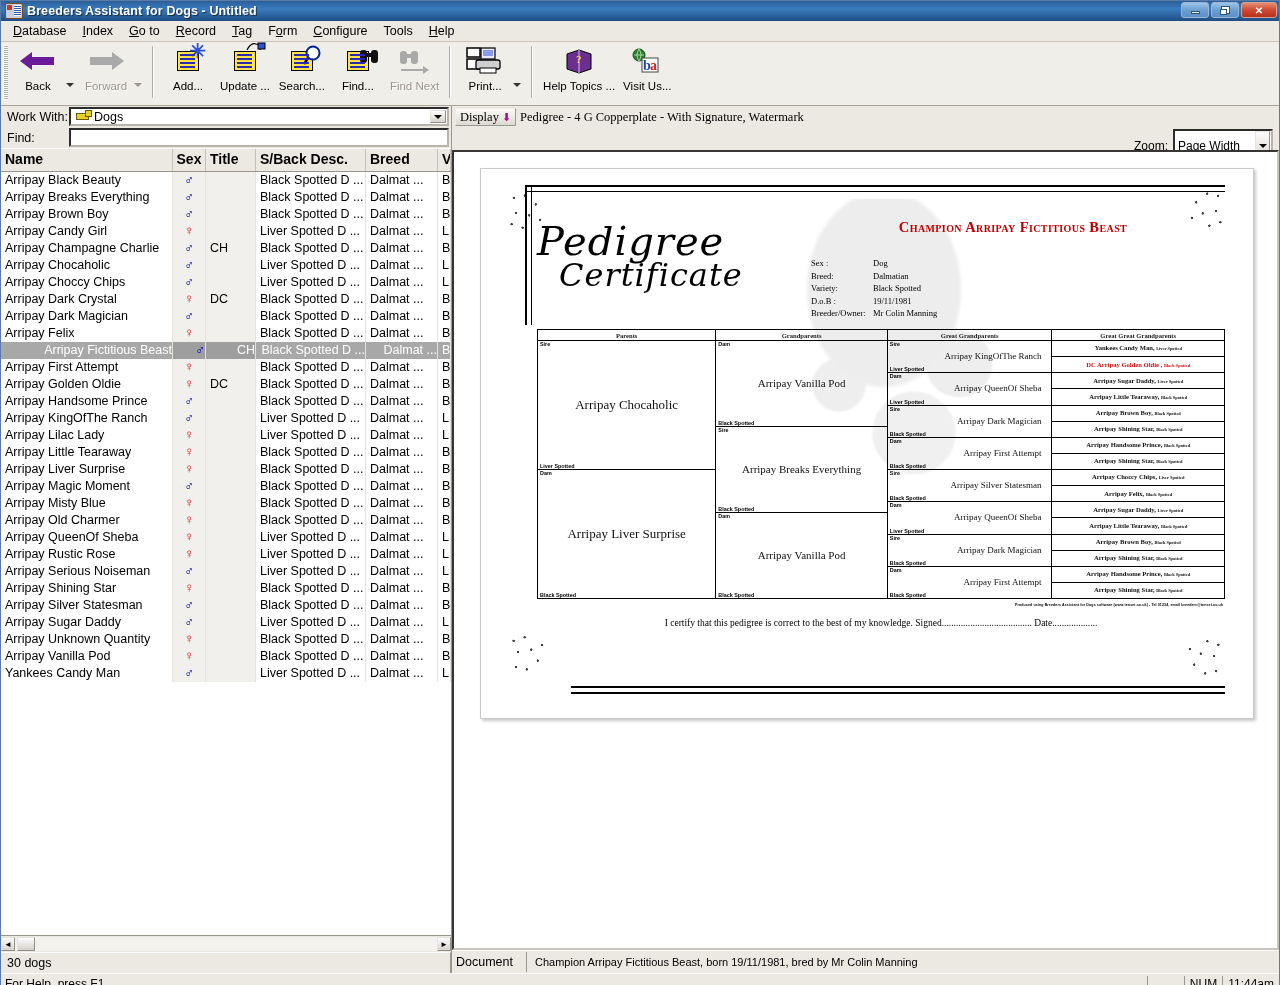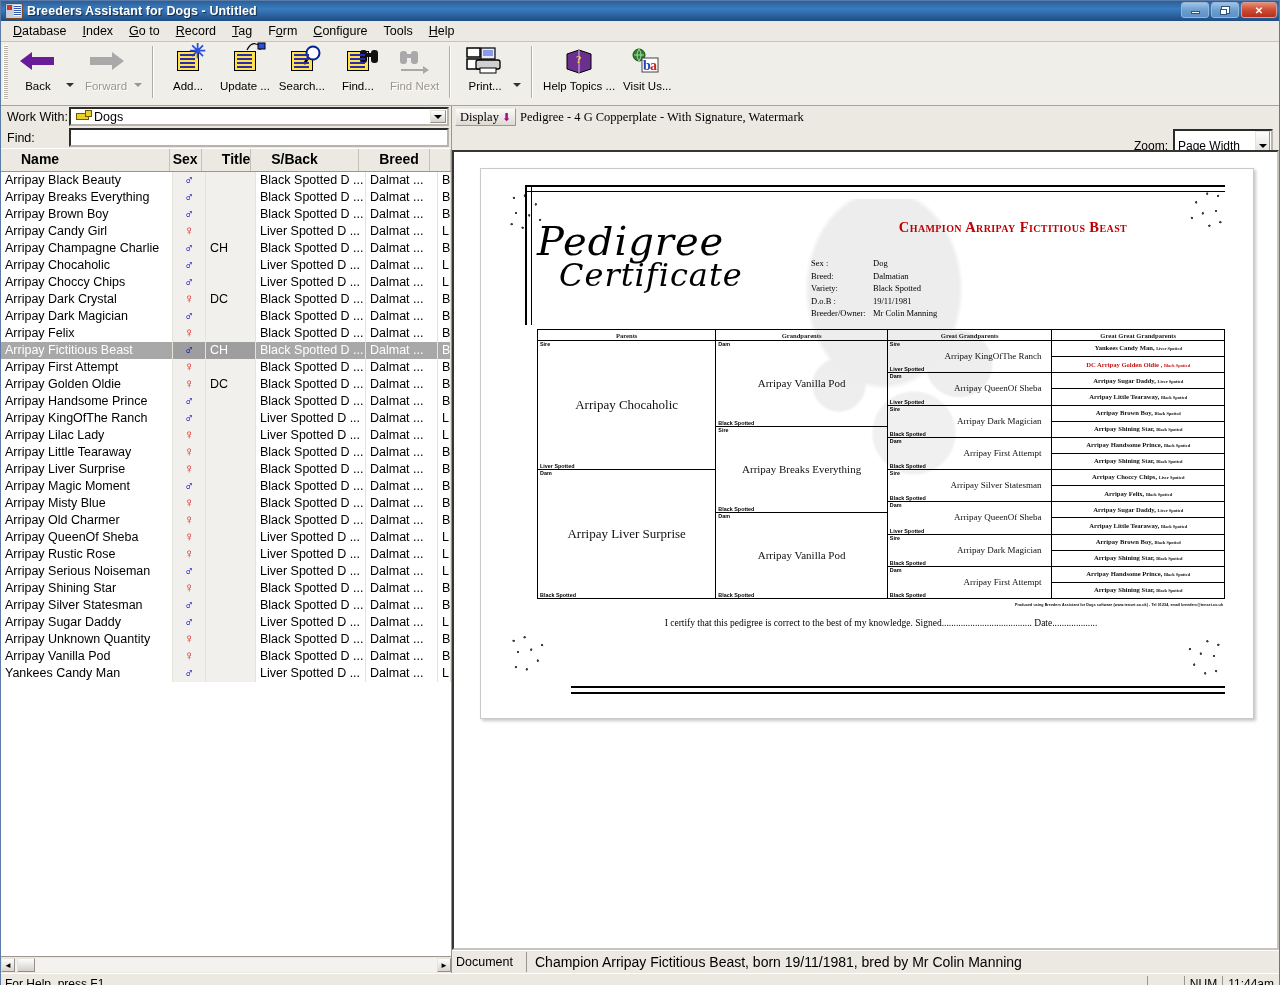--- a/index.html
+++ b/index.html
@@ -84,28 +84,28 @@
   
   .dogico{width:16px;height:13px;position:relative;margin-left:3px;}
   .dogico:before{content:"";position:absolute;left:2px;top:3px;width:11px;height:5px;background:#e8d02a;border:1px solid #6a5c00;}
   .dogico:after{content:"";position:absolute;left:11px;top:0px;width:5px;height:5px;background:#e8d02a;border:1px solid #6a5c00;}
   .sortico{width:14px;height:12px;margin-left:5px;
     background:repeating-linear-gradient(#2b2bb0 0 2px,transparent 2px 4px);}
 
   
   .listhead{display:flex;height:22px;background:#ece9e2;border-top:1px solid #fff;
     border-bottom:1px solid #9b968d;align-items:center;}
-  .listhead .col{font-size:14px;font-weight:bold;color:#000;padding-left:20px;
+  .listhead .col{font-size:14px;font-weight:bold;color:#000;padding-left:4px;
     border-right:1px solid #c5c1b8;height:22px;line-height:21px;box-sizing:border-box;overflow:hidden;}
   .listbody{flex:1;background:#fff;overflow:hidden;position:relative;}
   .lrow{display:flex;height:17px;align-items:center;}
   .lrow .c{font-size:12.5px;color:#000;padding-left:4px;height:17px;line-height:16px;
     box-sizing:border-box;overflow:hidden;white-space:nowrap;border-right:1px solid #e6e3dc;}
   .lrow .c.shade{background:#f2f0ec;}
-  .lrow.sel .c{background:#a8a8a8;color:#ffffff;}
+  .lrow.sel .c{background:#a8a8a8;color:#ffffff;text-align:right;}
   .lrow.sel .c.shade{background:#9e9e9e;}
   .sexm{color:#0000c8;font-weight:bold;font-size:13px;}
   .sexf{color:#d00000;font-weight:bold;font-size:13px;}
   .colname{width:172px;}
   .colsex{width:33px;text-align:center;padding-left:0 !important;}
   .coltitle{width:50px;}
   .colsbd{width:110px;}
   .colbreed{width:72px;}
   .colv{width:13px;}
 
@@ -215,21 +215,21 @@
 
   .credit{position:absolute;right:14px;top:422px;font-family:"Liberation Sans",sans-serif;
     font-size:3.6px;font-weight:bold;color:#000;letter-spacing:.1px;}
   .certify{position:absolute;left:38px;right:12px;top:437px;text-align:center;
     font-family:"Liberation Serif",serif;font-size:9.5px;color:#000;}
 
   
   .docstatus{height:22px;display:flex;align-items:center;background:#ece9e2;border-top:1px solid #fff;}
   .docstatus .cellA{width:75px;font-size:12.5px;padding-left:4px;border-right:1px solid #9b968d;
     height:20px;line-height:20px;box-sizing:border-box;}
-  .docstatus .cellB{font-size:14px;padding-left:8px;text-align:center;}
+  .docstatus .cellB{font-size:11px;padding-left:8px;text-align:center;}
 
   .statusbar{height:19px;background:#ece9e2;border-top:1px solid #fff;display:flex;align-items:center;
     position:relative;}
   .statusbar .sb-left{font-size:12px;padding-left:4px;}
   .statusbar .sb-right{position:absolute;right:0;top:0;height:19px;display:flex;align-items:center;}
   .sb-pane{height:17px;min-width:26px;padding:0 5px;margin-top:1px;border-left:1px solid #9b968d;
     display:flex;align-items:center;justify-content:center;font-size:12px;}
 </style>
 </head>
 <body>
@@ -671,20 +671,21 @@
         </div>
 
       <div class="hscroll">
         <div class="sbtn">◄</div>
         <div class="strack">
             <div class="sthumb"></div>
           </div>
         <div class="sbtn">►</div>
       </div>
 
+      <div class="leftstatus">30 dogs</div>
     </div>
 
     <div class="rightpane">
 
       <div class="disprow">
         <div class="dispbtn">
           <span>Display</span>
           <span class="darrow">⬇</span>
         </div>
         <div class="dtitle">Pedigree - 4 G Copperplate - With Signature, Watermark</div>

